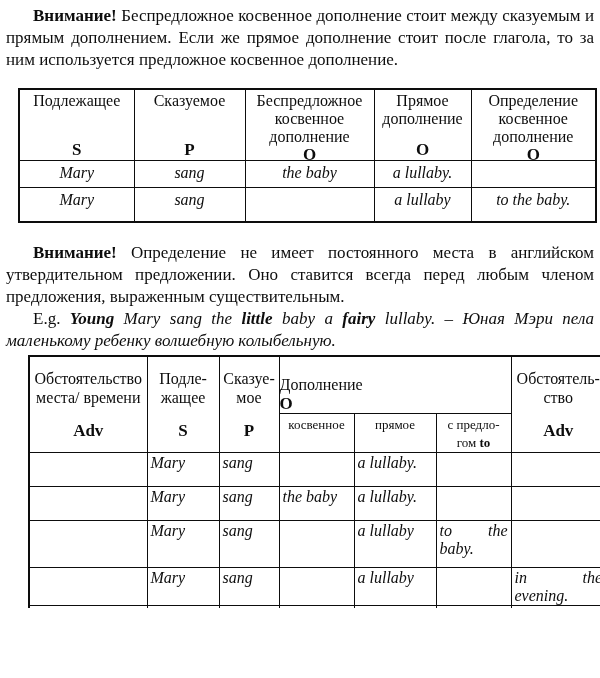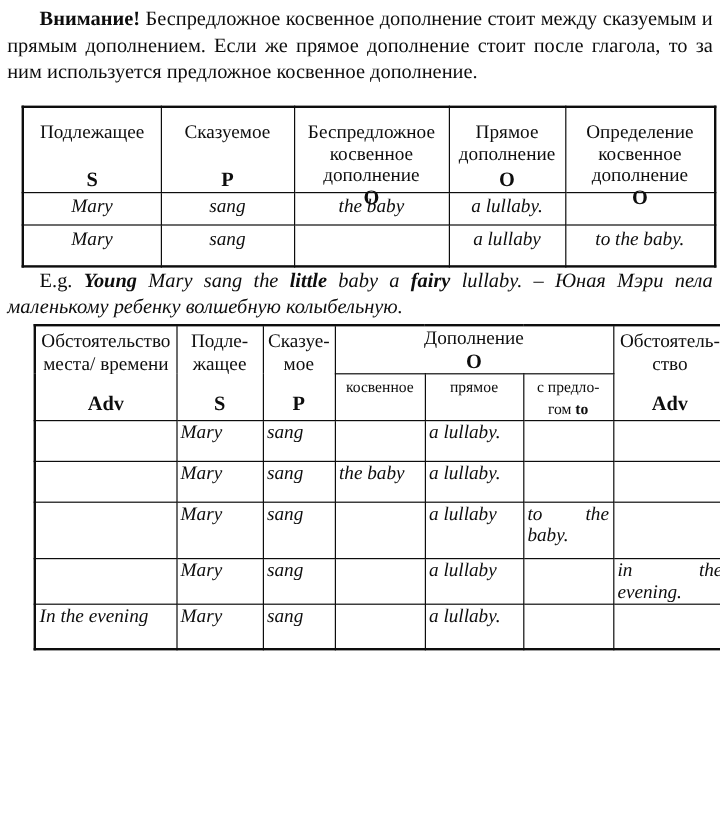--- a/index.html
+++ b/index.html
@@ -40,21 +40,21 @@
   .t1 { margin-top: 17px; }
   .t1 .hcell {
     height: 70px;
     display: flex;
     flex-direction: column;
     justify-content: space-between;
     align-items: center;
     text-align: center;
     font-size: 16px;
     line-height: 18px;
-    padding: 12px 2px 1px 2px;
+    padding: 2px 2px 1px 2px;
   }
   .hletter { font-weight: bold; font-size: 17px; }
   .t1 .body-cell {
     font-style: italic;
     font-size: 16px;
     text-align: center;
     vertical-align: top;
     padding-top: 1px;
   }
   .t1 tr.r1 td { height: 27px; }
@@ -69,25 +69,25 @@
     justify-content: space-between;
     align-items: center;
     text-align: center;
     font-size: 16px;
     line-height: 19px;
     padding: 1px 1px 1px 1px;
   }
   .t2 .hline { display: block; }
   .t2 .group-cell {
     height: 39px;
-    text-align: center;
+    text-align: left;
     vertical-align: top;
     font-size: 16px;
     line-height: 19px;
-    padding-top: 1px;
+    padding-top: 18px;
   }
   .t2 .sub-cell {
     height: 37px;
     text-align: center;
     vertical-align: top;
     font-size: 13px;
     line-height: 18px;
     padding-top: 2px;
   }
   .t2 .body-cell {
@@ -161,20 +161,21 @@
     <tr class="r2">
       <td class="body-cell">Mary</td>
       <td class="body-cell">sang</td>
       <td class="body-cell"></td>
       <td class="body-cell">a lullaby</td>
       <td class="body-cell">to the baby.</td>
     </tr>
   </tbody>
     </table>
 
+  <p class="para p2"><span class="lead">Внимание!</span><span> Определение не имеет постоянного места в английском утвердительном предложении. Оно ставится всегда перед любым членом предложения, выраженным существительным.</span></p>
 
   <p class="para"><span class="seg-roman">E.g. </span><span class="seg-bold-italic">Young</span><span class="seg-italic"> Mary sang the </span><span class="seg-bold-italic">little</span><span class="seg-italic"> baby a </span><span class="seg-bold-italic">fairy</span><span class="seg-italic"> lullaby. – Юная Мэри пела маленькому ребенку волшебную колыбельную.</span></p>
 
 
   <table class="t2">
     <colgroup>
       <col style="width:118px">
         <col style="width:72px">
         <col style="width:60px">
       <col style="width:75px">

